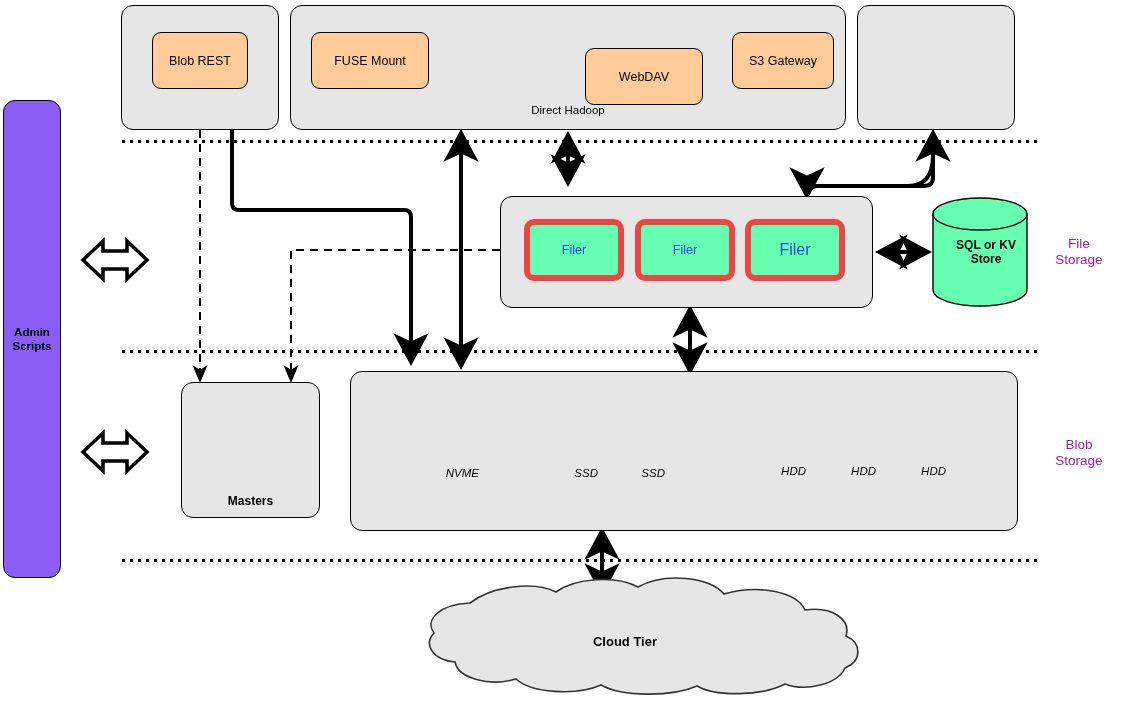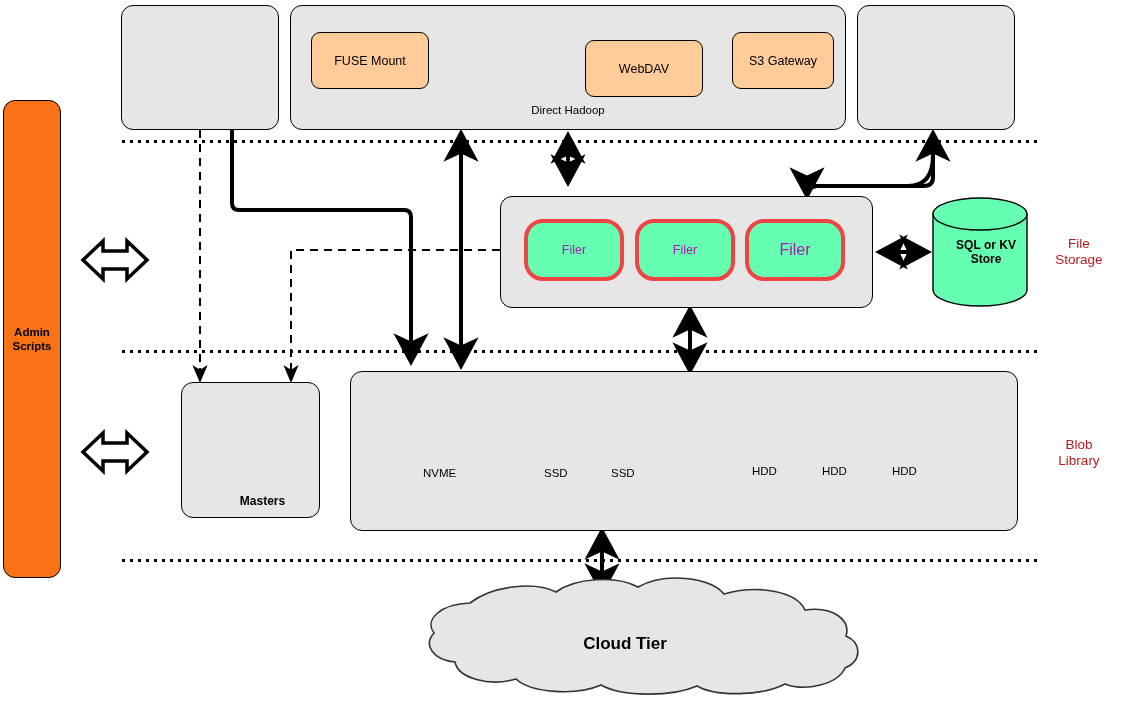--- a/index.html
+++ b/index.html
@@ -35,46 +35,46 @@
     border-radius: 9px;
     display: flex;
     align-items: center;
     justify-content: center;
     font-size: 12.5px;
     color: #000000;
   }
   .filer-box {
     position: absolute;
     background: #66ffb2;
-    border: 4px solid #ef4444;
-    border-radius: 19px;
+    border: 6px solid #ef4444;
+    border-radius: 10px;
     display: flex;
     align-items: center;
     justify-content: center;
-    color: #a21caf;
+    color: #1d4ed8;
   }
   .sidebar-box {
     position: absolute;
-    background: #f97316;
+    background: #8b5cf6;
     border: 1px solid #000000;
     border-radius: 12px;
     display: flex;
     align-items: center;
     justify-content: center;
     font-size: 11.5px;
     font-weight: bold;
     color: #000000;
     text-align: center;
     line-height: 1.25;
     white-space: pre-line;
   }
   .tier-label {
     position: absolute;
     font-size: 13.5px;
-    color: #b91c1c;
+    color: #a21caf;
     text-align: center;
     line-height: 1.2;
     white-space: pre-line;
   }
   .caption {
     position: absolute;
     font-size: 11.5px;
     color: #000000;
     text-align: center;
   }
@@ -82,26 +82,27 @@
     position: absolute;
     font-size: 12px;
     font-weight: bold;
     color: #000000;
     text-align: center;
   }
   .cyl-label {
     position: absolute;
     font-size: 11.5px;
     color: #000000;
-    text-align: left;
+    text-align: right;
     pointer-events: none;
+    font-style: italic;
   }
   .cloud-label {
     position: absolute;
-    font-size: 17px;
+    font-size: 13px;
     font-weight: bold;
     color: #000000;
     text-align: center;
   }
   .store-label {
     position: absolute;
     font-size: 12px;
     font-weight: bold;
     color: #000000;
     text-align: center;
@@ -256,52 +257,53 @@
                C762,696 716,697 697,686
                C672,697 622,697 601,685
                C576,696 531,693 516,679
                C489,687 458,678 455,662
                C433,660 423,645 434,633
                C424,620 440,604 470,603 Z"></path>
     </g>
   </svg>
 
   <div class="grp-box" style="left:121px; top:5px; width:158px; height:125px;"></div>
+  <div class="client-box" style="left:152px; top:32px; width:96px; height:57px;">Blob REST</div>
 
   <div class="grp-box" style="left:290px; top:5px; width:556px; height:125px;"></div>
   <div class="client-box" style="left:311px; top:32px; width:118px; height:57px;">FUSE Mount</div>
-  <div class="client-box" style="left:585px; top:40px; width:118px; height:57px;">WebDAV</div>
+  <div class="client-box" style="left:585px; top:48px; width:118px; height:57px;">WebDAV</div>
   <div class="client-box" style="left:732px; top:32px; width:102px; height:57px;">S3 Gateway</div>
   <div class="caption" style="left:490px; top:104px; width:156px;">Direct Hadoop</div>
 
   <div class="grp-box" style="left:857px; top:5px; width:158px; height:125px;"></div>
 
   <div class="sidebar-box" style="left:3px; top:100px; width:58px; height:478px;">Admin
 Scripts</div>
 
   <div class="grp-box" style="left:500px; top:196px; width:373px; height:112px;"></div>
   <div class="filer-box" style="left:524px; top:219px; width:100px; height:62px; font-size:12.5px;">Filer</div>
   <div class="filer-box" style="left:635px; top:219px; width:100px; height:62px; font-size:12.5px;">Filer</div>
   <div class="filer-box" style="left:745px; top:219px; width:100px; height:62px; font-size:16px;">Filer</div>
 
   <div class="store-label" style="left:933px; top:238px; width:106px;">SQL or KV
 Store</div>
 
   <div class="tier-label" style="left:1042px; top:236px; width:74px;">File
 Storage</div>
 
   <div class="grp-box" style="left:181px; top:382px; width:139px; height:136px;"></div>
-  <div class="boxtitle" style="left:193px; top:494px; width:139px;">Masters</div>
+  <div class="boxtitle" style="left:181px; top:494px; width:139px;">Masters</div>
 
   <div class="grp-box" style="left:350px; top:371px; width:668px; height:160px;"></div>
   <div class="cyl-label" style="left:423px; top:467px; width:56px;">NVME</div>
   <div class="cyl-label" style="left:544px; top:467px; width:54px;">SSD</div>
   <div class="cyl-label" style="left:611px; top:467px; width:54px;">SSD</div>
   <div class="cyl-label" style="left:752px; top:465px; width:54px;">HDD</div>
   <div class="cyl-label" style="left:822px; top:465px; width:54px;">HDD</div>
   <div class="cyl-label" style="left:892px; top:465px; width:54px;">HDD</div>
 
   <div class="tier-label" style="left:1042px; top:437px; width:74px;">Blob
-Library</div>
+Storage</div>
 
   <div class="cloud-label" style="left:545px; top:634px; width:160px;">Cloud Tier</div>
 
 </div>
 
 </body></html>

